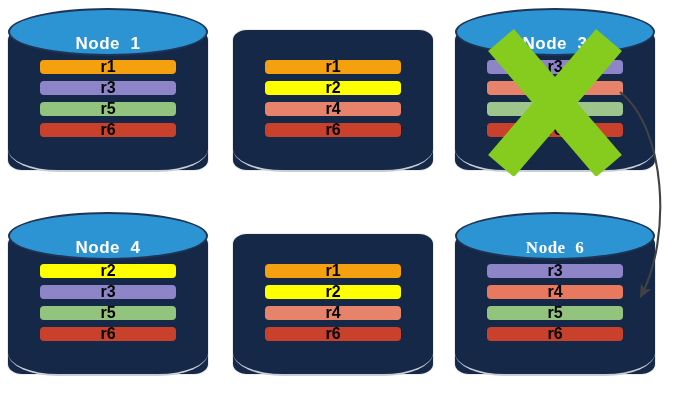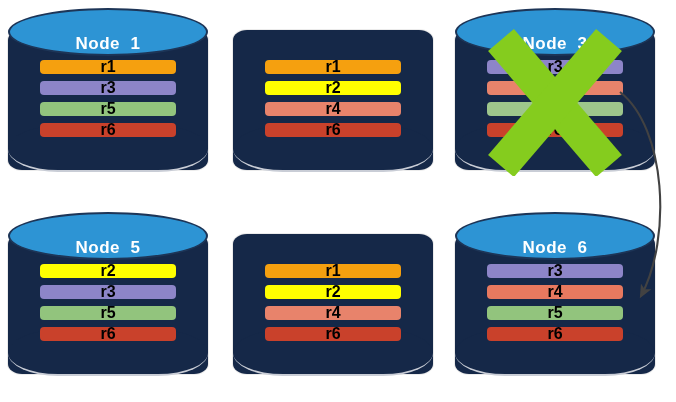--- a/index.html
+++ b/index.html
@@ -157,21 +157,21 @@
       <div class="node" style="left: 8px; top: 212px;">
         <div class="node-body" style="background: rgb(21, 40, 72);"></div>
         <div class="node-bottom" style="background: rgb(21, 40, 72);"></div>
         <div class="records">
           <div class="record" style="background: rgb(255, 255, 0); color: rgb(0, 0, 0);">r2</div>
           <div class="record" style="background: rgb(141, 133, 200); color: rgb(0, 0, 0);">r3</div>
           <div class="record" style="background: rgb(146, 196, 125); color: rgb(0, 0, 0);">r5</div>
           <div class="record" style="background: rgb(201, 65, 43); color: rgb(0, 0, 0);">r6</div>
         </div>
         <div class="node-top" style="background: rgb(45, 148, 212); border-color: rgb(29, 53, 87);">
-          <span class="node-label" style="color: rgb(255, 255, 255);">Node  5</span>
+          <span class="node-label" style="color: rgb(255, 255, 255);">Node  4</span>
         </div>
       </div>
       <div class="node" style="left: 233px; top: 212px;">
         <div class="node-body" style="background: rgb(21, 40, 72);"></div>
         <div class="node-bottom" style="background: rgb(21, 40, 72);"></div>
         <div class="records">
           <div class="record" style="background: rgb(245, 160, 15); color: rgb(0, 0, 0);">r1</div>
           <div class="record" style="background: rgb(255, 255, 0); color: rgb(0, 0, 0);">r2</div>
           <div class="record" style="background: rgb(232, 131, 107); color: rgb(0, 0, 0);">r4</div>
           <div class="record" style="background: rgb(201, 65, 43); color: rgb(0, 0, 0);">r6</div>
@@ -179,21 +179,21 @@
       </div>
       <div class="node" style="left: 455px; top: 212px;">
         <div class="node-body" style="background: rgb(21, 40, 72);"></div>
         <div class="node-bottom" style="background: rgb(21, 40, 72);"></div>
         <div class="records">
           <div class="record" style="background: rgb(141, 133, 200); color: rgb(0, 0, 0);">r3</div>
           <div class="record" style="background: rgb(232, 121, 95); color: rgb(0, 0, 0);">r4</div>
           <div class="record" style="background: rgb(146, 196, 125); color: rgb(0, 0, 0);">r5</div>
           <div class="record" style="background: rgb(201, 65, 43); color: rgb(0, 0, 0);">r6</div>
         </div>
-        <div class="node-top" style="background: rgb(45, 148, 212); border-color: rgb(29, 53, 87);">
+        <div class="node-top" style="background: rgb(45, 148, 212); border-color: rgb(29, 53, 87); font-family: Liberation Serif, serif;">
           <span class="node-label" style="color: rgb(255, 255, 255);">Node  6</span>
         </div>
       </div>
     </div>
 
   <svg class="arrow-layer" viewBox="0 0 676 402" xmlns="http://www.w3.org/2000/svg">
     <defs>
       <marker id="arrowhead" markerWidth="7" markerHeight="7" refX="5.2" refY="3.2" orient="auto">
         <path d="M0,0.4 L6.4,3.2 L0,6 L1.6,3.2 Z" fill="#424242"></path>
       </marker>

